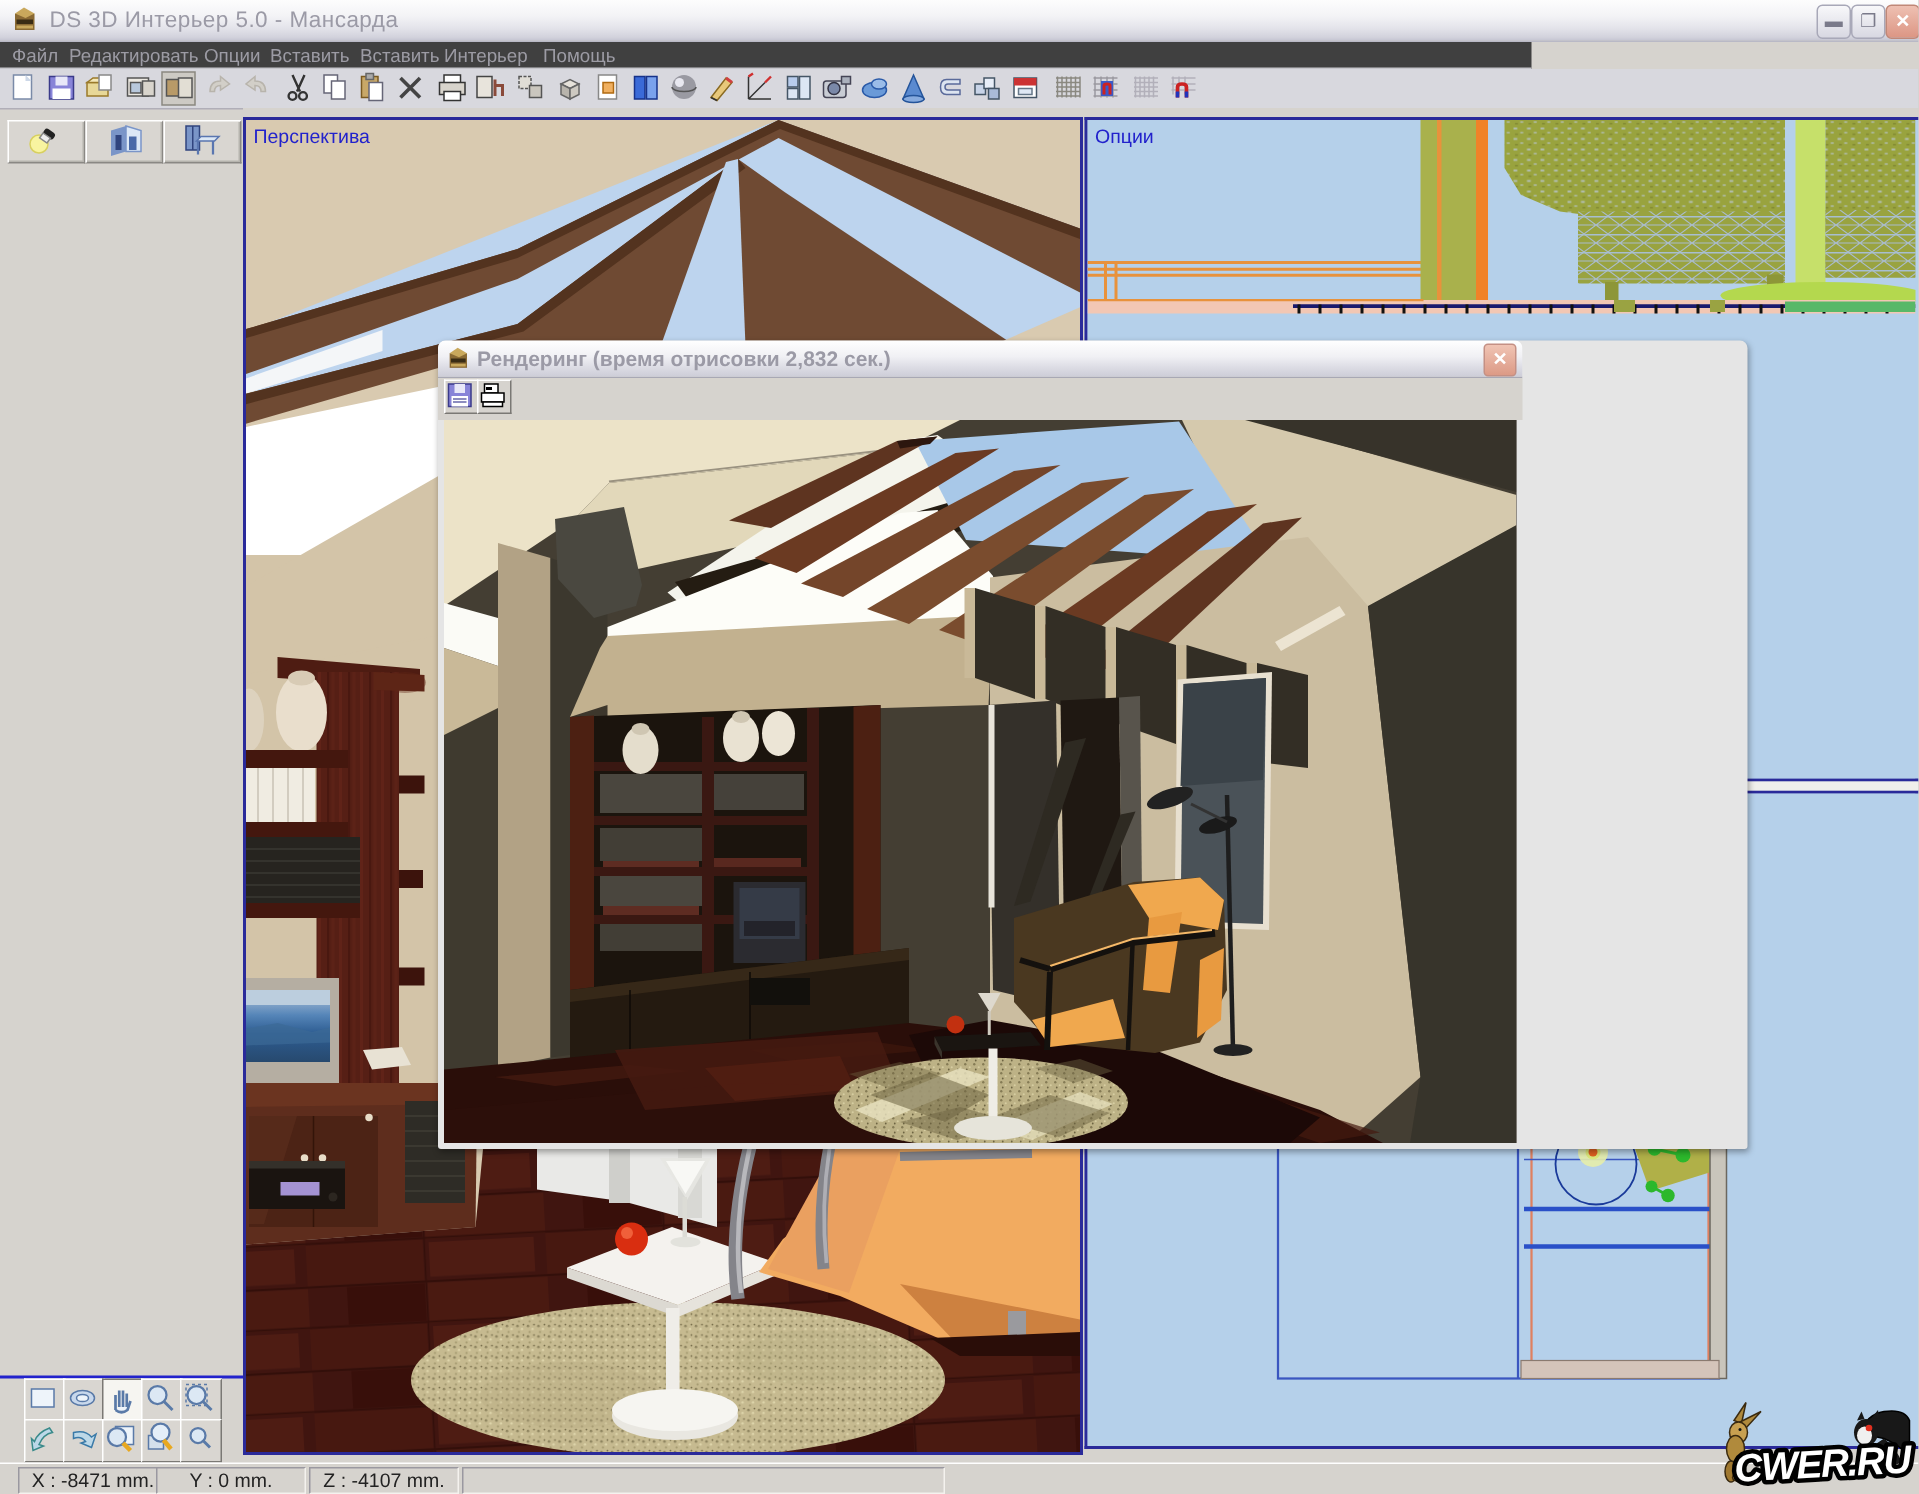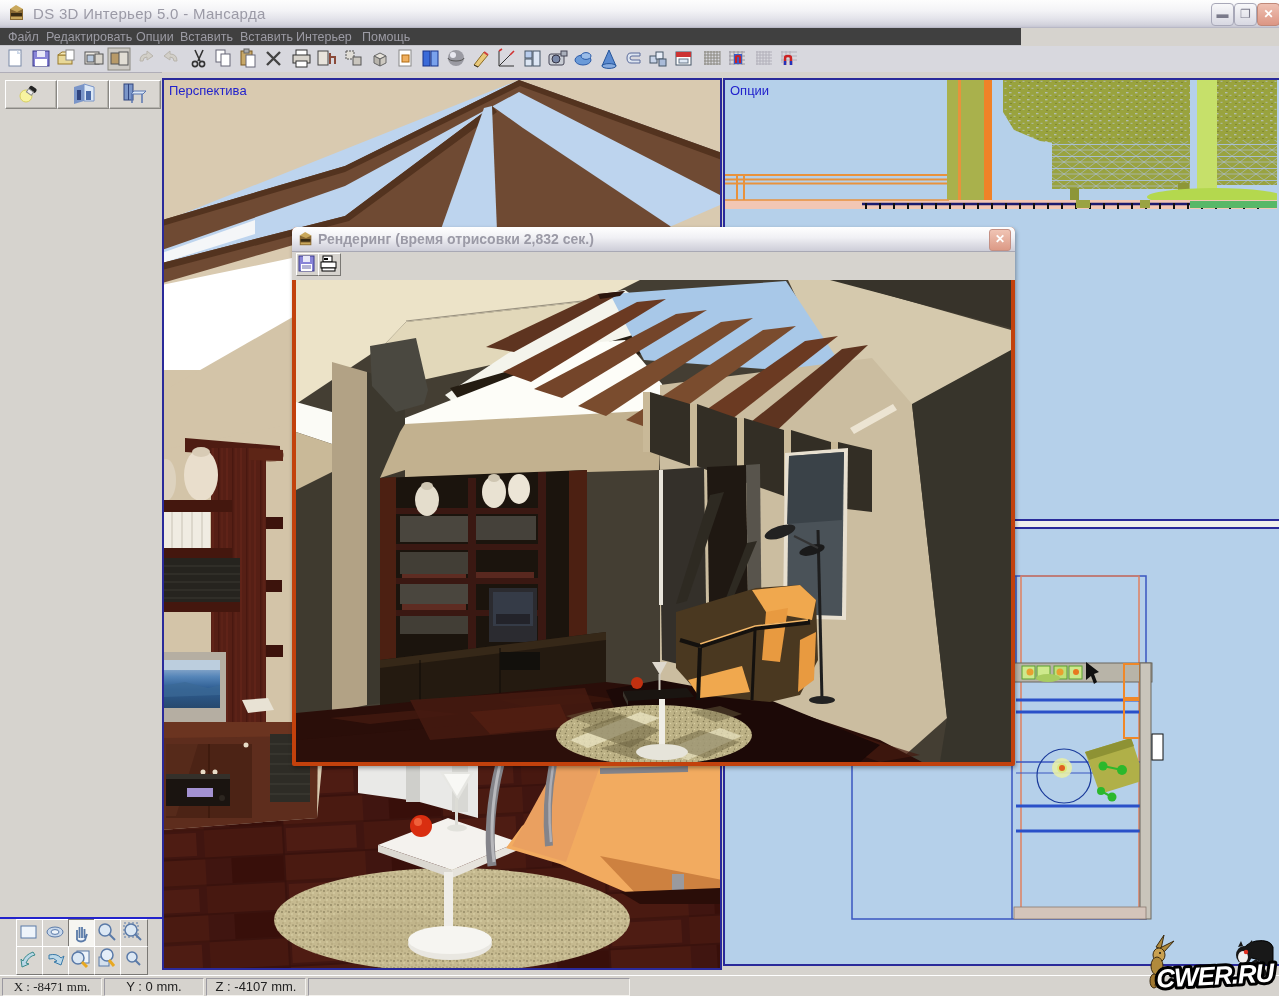--- a/index.html
+++ b/index.html
@@ -24,21 +24,21 @@
 .sfield{position:absolute;top:2px;height:16px;border:1px solid #9a98a0;border-bottom-color:#f4f2ee;border-right-color:#f4f2ee;
  font-size:13px;color:#222;text-align:center;line-height:16px;background:#d6d3ce;}
 
 #vpMain{position:absolute;left:162px;top:78px;width:560px;height:892px;border:2px solid #2a2a9a;box-sizing:border-box;background:#d8cab0;}
 #vpTR{position:absolute;left:723px;top:78px;width:556px;height:443px;border:2px solid #2a2a9a;border-right:none;box-sizing:border-box;background:#b5d0ea;}
 #vpBR{position:absolute;left:723px;top:527px;width:556px;height:439px;border:2px solid #2a2a9a;border-right:none;box-sizing:border-box;background:#b5d0ea;}
 .vplabel{position:absolute;left:5px;top:3px;font-size:13px;color:#2222cc;z-index:5;}
 #gap1{position:absolute;left:162px;top:72px;width:1117px;height:6px;background:#d6d3ce;}
 #gapTR{position:absolute;left:723px;top:521px;width:556px;height:6px;background:#f0efec;}
 
-#dlg{position:absolute;left:292px;top:227px;width:723px;height:539px;background:#c2410c;
+#dlg{position:absolute;left:292px;top:227px;width:873px;height:539px;background:#e5e5e5;
  border-radius:5px 5px 2px 2px;box-shadow:1px 2px 4px rgba(0,0,0,0.35);z-index:10;}
 #dlgtitle{position:absolute;left:0;top:0;width:723px;height:24px;border-radius:5px 5px 0 0;
  background:linear-gradient(#ffffff,#f0f0f4 45%,#dcdce4 75%,#cdcdd8 100%);border-bottom:1px solid #a8a8b4;}
 #dlgtxt{position:absolute;left:26px;top:4px;font-size:14px;font-weight:bold;color:#9b9aa6;}
 #dlgclose{position:absolute;right:4px;top:2px;width:20px;height:20px;border-radius:3px;border:1px solid #c49084;
  background:linear-gradient(#f0c4b4,#dc9a86);color:#fff;font-weight:bold;font-size:12px;text-align:center;line-height:19px;}
 #dlgtools{position:absolute;left:0;top:25px;width:723px;height:28px;background:#d6d3ce;}
 .dbtn{position:absolute;top:1px;width:21px;height:21px;background:#d6d3ce;border:1px solid #fff;border-right-color:#7a7874;border-bottom-color:#7a7874;}
 #dlgimg{position:absolute;left:4px;top:53px;width:715px;height:482px;background:#453f35;overflow:hidden;}
 #cwer{position:absolute;left:1144px;top:933px;width:135px;height:63px;z-index:50;}
@@ -819,21 +819,21 @@
   <polygon points="623,691 628,701 628,706 623,696" fill="#3a342c"></polygon>
   <rect x="659" y="699" width="6" height="52" fill="#efede6"></rect>
   <ellipse cx="662" cy="752" rx="26" ry="8" fill="#e6e4da"></ellipse>
   <polygon points="652,662 667,662 660,675" fill="#ded9ce"></polygon>
   <rect x="658.5" y="674" width="2" height="16" fill="#cfcabf"></rect>
   <circle cx="637" cy="683" r="6" fill="#c23010"></circle>
  </svg>
  </div>
 </div>
 <div id="statusbar">
- <div class="sfield" style="left:2px;width:98px;font-family:Liberation Serif, serif;">X : -8471 mm.</div>
+ <div class="sfield" style="left:12px;width:98px;">X : -8471 mm.</div>
  <div class="sfield" style="left:104px;width:98px;">Y : 0 mm.</div>
  <div class="sfield" style="left:206px;width:98px;">Z : -4107 mm.</div>
  <div class="sfield" style="left:308px;width:320px;"></div>
 </div>
 <div id="cwer">
 <svg width="135" height="63" viewBox="0 0 135 63">
 
  <g>
   <polygon points="12,14 20,2 17,16" fill="#b08a3c" stroke="#3a2a10"></polygon>
   <polygon points="16,15 30,8 20,19" fill="#b08a3c" stroke="#3a2a10"></polygon>

